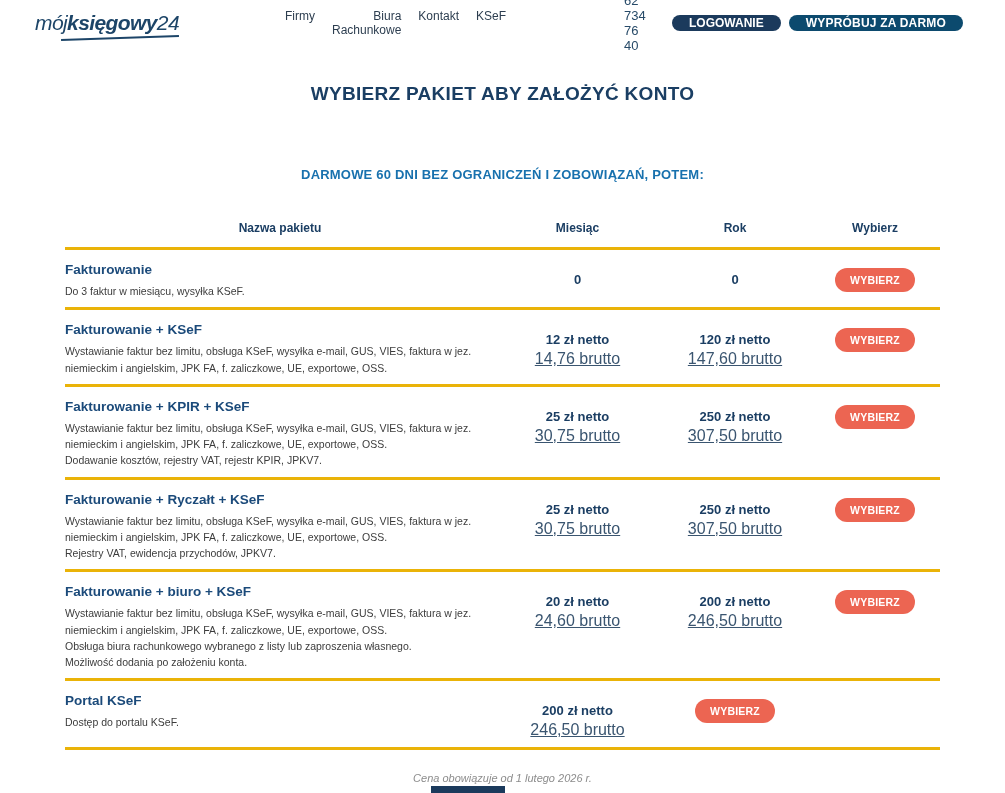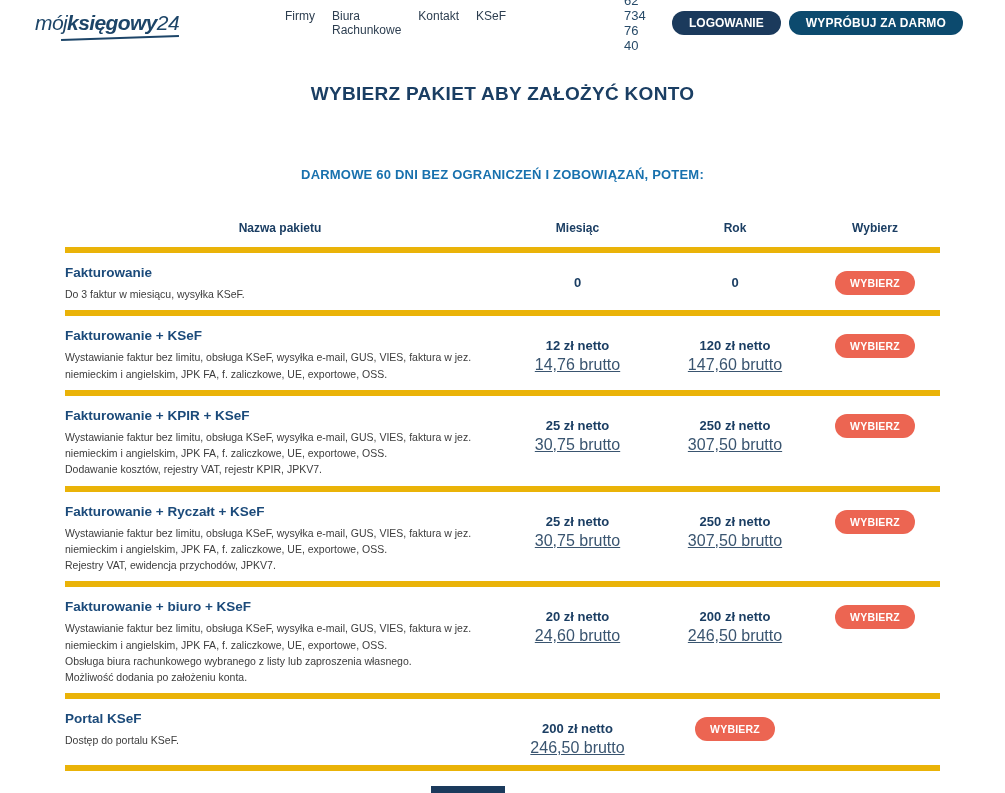--- a/index.html
+++ b/index.html
@@ -9,34 +9,34 @@
     background:#ffffff;
     font-family:"Liberation Sans", sans-serif;
     -webkit-font-smoothing:antialiased;
   }
 
   
   .topbar { display:flex; align-items:center; height:46px; padding:0 42px 0 35px; }
   .logo { position:relative; font-style:italic; font-size:21px; color:#1d4568; letter-spacing:-0.6px; cursor:pointer; white-space:nowrap; }
   .logo b { font-weight:700;text-align:center; }
   .logo .logo-underline { position:absolute; left:26px; right:0; bottom:-4px; height:2px; background:#1d4568; transform:rotate(-2deg); }
-  .mainnav { display:flex; gap:17px; margin-left:106px; }
+  .mainnav { display:flex; gap:17px; margin-left:106px;text-align:right; }
   .mainnav a { font-size:12px; color:#2d3e50; text-decoration:none; cursor:pointer; }
   .phone { margin-left:118px; font-size:13px; color:#274a68; }
-  .btn { border:none; border-radius:13px; color:#fff; font-weight:700; font-size:12px; height:24px; padding:0 17px; cursor:pointer; font-family:inherit; white-space:nowrap; }
+  .btn { border:none; border-radius:13px; color:#fff; font-weight:700; font-size:12px; height:16px; padding:0 17px; cursor:pointer; font-family:inherit; white-space:nowrap; }
   .btn-login { background:#1b3a5c; margin-left:21px; }
   .btn-try { background:#0c4a6e; margin-left:8px; letter-spacing:0.2px; }
 
   
   .page-title { text-align:center; color:#1a3e63; font-size:19px; font-weight:700; margin:37px 0 13px; letter-spacing:0.3px; }
   .page-subtitle { text-align:center; color:#1871ae; font-size:13px; font-weight:700; margin:62px 0 0; letter-spacing:0.2px; }
 
   
   .pricing { width:875px; margin:33px auto 0; }
-  .thead, .prow { display:grid; grid-template-columns:430px 165px 150px 130px; border-bottom:6px solid #eab308; }
+  .thead, .prow { display:grid; grid-template-columns:430px 165px 150px 130px; border-bottom:3px solid #eab308; }
   .thead { padding:6px 0 12px; }
   .thead div { font-size:12px; font-weight:700; color:#1b3e63; text-align:center; }
   .prow { padding:12px 0 8px; align-items:start; }
   .pkg-title { text-align:left; color:#1b4a7a; font-weight:700; font-size:13.5px; margin-bottom:6px; }
   .pkg-desc { font-size:10.5px; color:#3c3c3c; line-height:1.55; white-space:pre-line; }
   .price { text-align:center; padding-top:10px; }
   .price .netto { font-weight:700; font-size:13px; color:#1b3e63; margin-bottom:3px; }
   .price .brutto { font-size:16px; color:#3a5570;text-decoration:underline; }
   .choose-cell { display:flex; justify-content:center; padding-top:6px; }
   .btn-wybierz { background:#ec6552; border:none; color:#fff; font-weight:700; font-size:10.5px; border-radius:13px; height:24px; padding:0 15px; cursor:pointer; font-family:inherit; letter-spacing:0.2px; }

